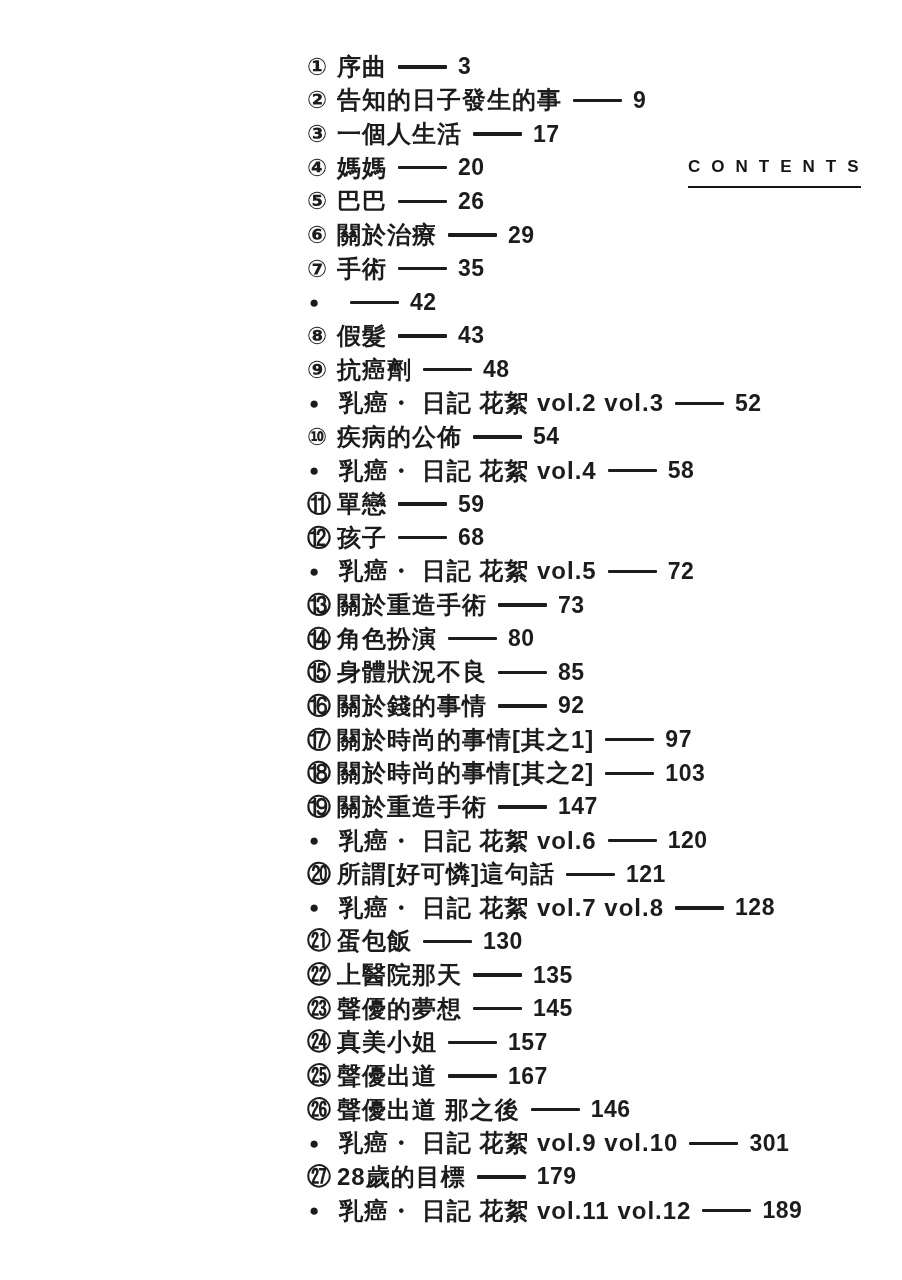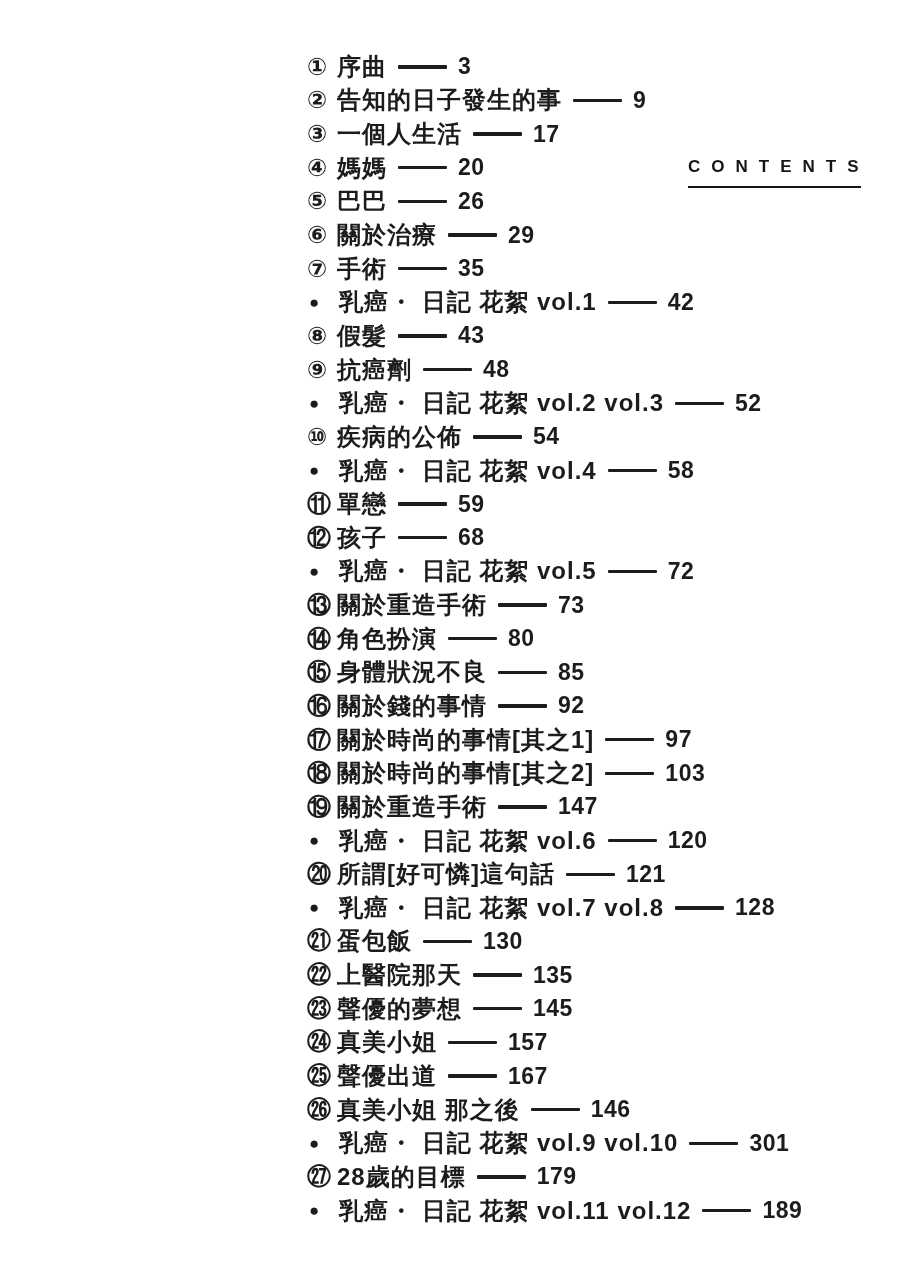--- a/index.html
+++ b/index.html
@@ -131,21 +131,20 @@
         <span class="page-num">29</span>
       </div>
       <div class="toc-row">
         <span class="marker circled">⑦</span>
         <span class="title">手術</span>
         <span class="dash"></span>
         <span class="page-num">35</span>
       </div>
       <div class="toc-row">
         <span class="marker bullet">●</span>
-        <span class="title">乳癌・ 日記 花絮 vol.1</span>
         <span class="dash"></span>
         <span class="page-num">42</span>
       </div>
       <div class="toc-row">
         <span class="marker circled">⑧</span>
         <span class="title">假髮</span>
         <span class="dash"></span>
         <span class="page-num">43</span>
       </div>
       <div class="toc-row">
@@ -275,21 +274,21 @@
         <span class="page-num">157</span>
       </div>
       <div class="toc-row">
         <span class="marker circled">㉕</span>
         <span class="title">聲優出道</span>
         <span class="dash"></span>
         <span class="page-num">167</span>
       </div>
       <div class="toc-row">
         <span class="marker circled">㉖</span>
-        <span class="title">真美小姐 那之後</span>
+        <span class="title">聲優出道 那之後</span>
         <span class="dash"></span>
         <span class="page-num">146</span>
       </div>
       <div class="toc-row">
         <span class="marker bullet">●</span>
         <span class="title">乳癌・ 日記 花絮 vol.9 vol.10</span>
         <span class="dash"></span>
         <span class="page-num">301</span>
       </div>
       <div class="toc-row">

